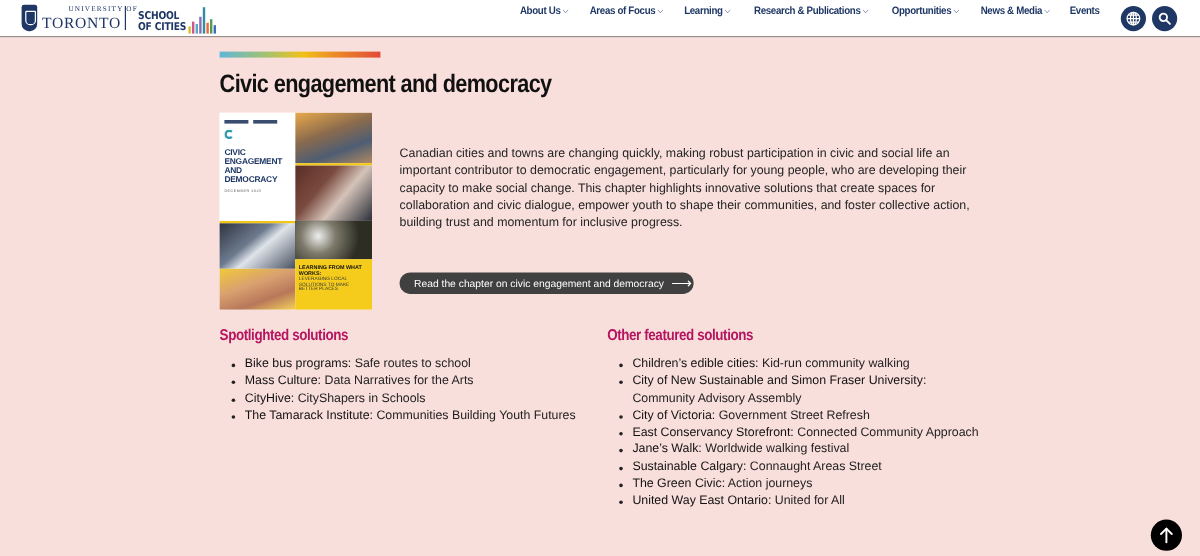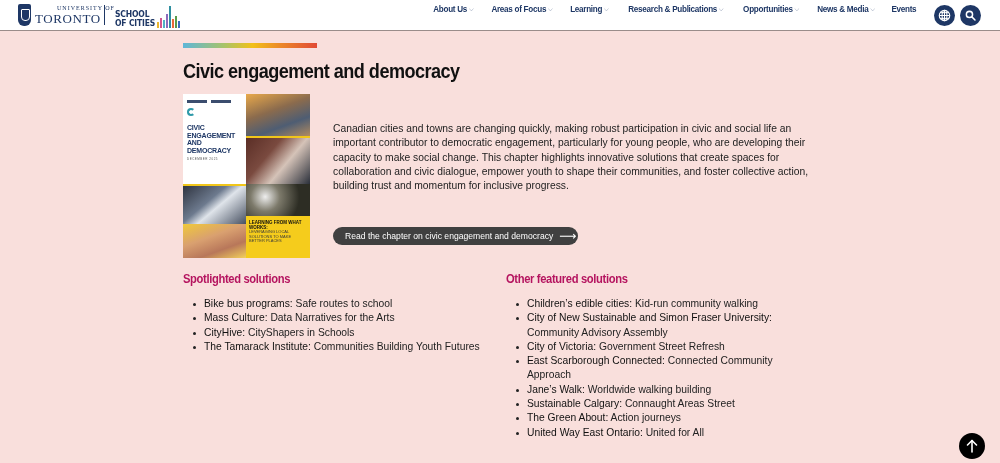--- a/index.html
+++ b/index.html
@@ -262,24 +262,24 @@
   <li><span class="sol-name">Mass Culture:</span><span> Data Narratives for the Arts</span></li>
   <li><span class="sol-name">CityHive:</span><span> CityShapers in Schools</span></li>
   <li><span class="sol-name">The Tamarack Institute:</span><span> Communities Building Youth Futures</span></li>
 </ul>
 
 <h2 class="section-heading other-heading">Other featured solutions</h2>
 <ul class="sol-list other-list">
   <li><span class="sol-name">Children’s edible cities:</span><span> Kid-run community walking</span></li>
   <li><span class="sol-name">City of New Sustainable and Simon Fraser University:</span><span> Community Advisory Assembly</span></li>
   <li><span class="sol-name">City of Victoria:</span><span> Government Street Refresh</span></li>
-  <li><span class="sol-name">East Scarborough Connected:</span><span> Connected Community Approach</span></li>
-  <li><span class="sol-name">Jane’s Walk:</span><span> Worldwide walking building</span></li>
+  <li><span class="sol-name">East Conservancy Storefront:</span><span> Connected Community Approach</span></li>
+  <li><span class="sol-name">Jane’s Walk:</span><span> Worldwide walking festival</span></li>
   <li><span class="sol-name">Sustainable Calgary:</span><span> Connaught Areas Street</span></li>
-  <li><span class="sol-name">The Green About:</span><span> Action journeys</span></li>
+  <li><span class="sol-name">The Green Civic:</span><span> Action journeys</span></li>
   <li><span class="sol-name">United Way East Ontario:</span><span> United for All</span></li>
 </ul>
 
 <a class="back-to-top">
   <svg width="12" height="14" viewBox="0 0 12 14" fill="none" stroke="#fff" stroke-width="1.6" stroke-linecap="round" stroke-linejoin="round">
     <line x1="6" y1="13" x2="6" y2="1.5"></line>
     <polyline points="1.5,6 6,1.5 10.5,6"></polyline>
   </svg>
 </a>
 

